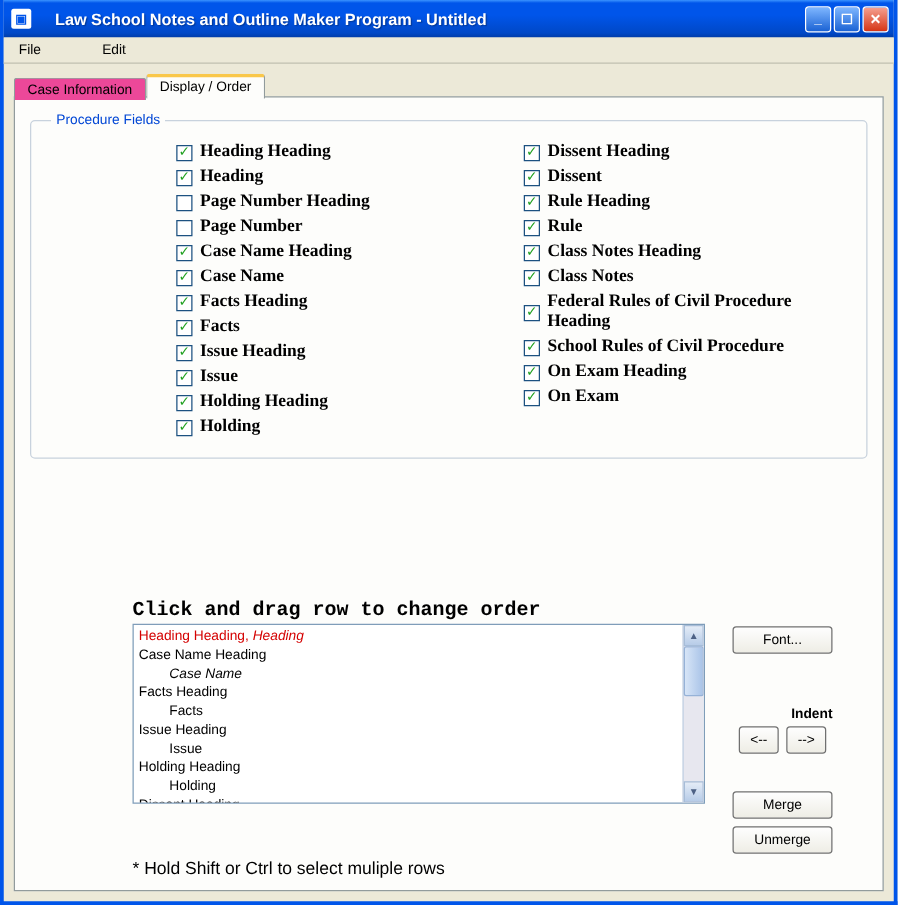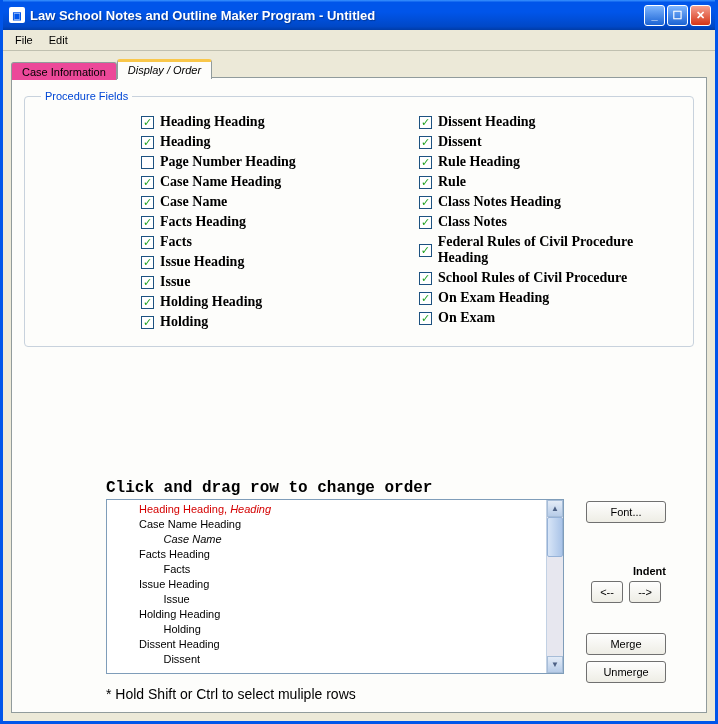--- a/index.html
+++ b/index.html
@@ -33,41 +33,42 @@
   .titlebar .app-icon {
     width: 16px; height: 16px;
     background: #fff;
     border-radius: 2px;
     margin-right: 5px;
     display: flex; align-items: center; justify-content: center;
     color: #0055ea;
     font-weight: bold;
     font-size: 10px;
   }
-  .title-text { flex: 1; text-shadow: 1px 1px 1px rgba(0,0,0,0.3); }
+  .title-text { flex: 1; text-shadow: 1px 1px 1px rgba(0,0,0,0.3); margin-left: 14px; }
   .win-btns { display: flex; gap: 2px; }
   .win-btn {
     width: 21px; height: 21px;
     border: 1px solid #fff;
     border-radius: 3px;
     display: flex; align-items: center; justify-content: center;
     font-weight: bold;
     font-size: 11px;
     color: #fff;
     cursor: pointer;
   }
   .win-btn.min, .win-btn.max { background: linear-gradient(to bottom, #7eb6ff, #1b63d4); }
   .win-btn.close { background: linear-gradient(to bottom, #f5a090, #d53516); }
   .menubar {
     height: 21px;
     background: #ece9d8;
     border-bottom: 1px solid #c0c0b0;
     display: flex;
     align-items: center;
     padding: 0 4px;
+    gap: 33px;
   }
   .menubar .menu-item { padding: 2px 8px; cursor: pointer; }
   .client {
     position: absolute;
     top: 51px; left: 0; right: 0; bottom: 0;
     padding: 6px 8px 8px 8px;
   }
   .tab-strip { display: flex; align-items: flex-end; height: 21px; position: relative; z-index: 2; }
   .tab {
     border: 1px solid #919b9c;
@@ -82,21 +83,20 @@
     position: relative;
   }
   .tab.inactive { top: 2px; background: #ec4899; }
   .tab.active {
     background: #fdfdfb;
     border-top: 3px solid #f9c74a;
     padding-top: 2px;
     padding-bottom: 3px;
     z-index: 3;
     margin-bottom: -1px;
-    font-style: italic;
   }
   .tab-panel {
     border: 1px solid #919b9c;
     background: #fdfdfb;
     position: absolute;
     top: 26px;
     left: 8px;
     right: 8px;
     bottom: 8px;
     padding: 12px 12px 8px 12px;
@@ -150,26 +150,25 @@
   }
   .order-heading {
     font-weight: bold;
     margin-bottom: 2px;
     font-size: 16px;
     font-family: Liberation Mono, monospace;
   }
   .order-row { display: flex; }
   .listbox {
     width: 458px;
-    height: 175px;
+    height: 144px;
     border: 1px solid #7f9db9;
     background: #fff;
     position: relative;
     overflow: hidden;
-    padding-left: 28px;
   }
   .listbox-inner { padding: 2px 4px; }
   .list-item { font-size: 11px; line-height: 15px; white-space: pre; }
   .list-item.sel { color: #d40000; }
   .list-item.ital { font-style: italic; }
   .scrollbar {
     position: absolute;
     top: 0; right: 0; bottom: 0;
     width: 17px;
     background: #e7e7ef;
@@ -259,20 +258,24 @@
               </div>
               <div class="chk-row">
                 <span class="chk">✓</span>
                 <span class="chk-label">Heading</span>
               </div>
               <div class="chk-row">
                 <span class="chk"></span>
                 <span class="chk-label">Page Number Heading</span>
               </div>
               <div class="chk-row">
+                <span class="chk"></span>
+                <span class="chk-label">Page Number</span>
+              </div>
+              <div class="chk-row">
                 <span class="chk">✓</span>
                 <span class="chk-label">Case Name Heading</span>
               </div>
               <div class="chk-row">
                 <span class="chk">✓</span>
                 <span class="chk-label">Case Name</span>
               </div>
               <div class="chk-row">
                 <span class="chk">✓</span>
                 <span class="chk-label">Facts Heading</span>

